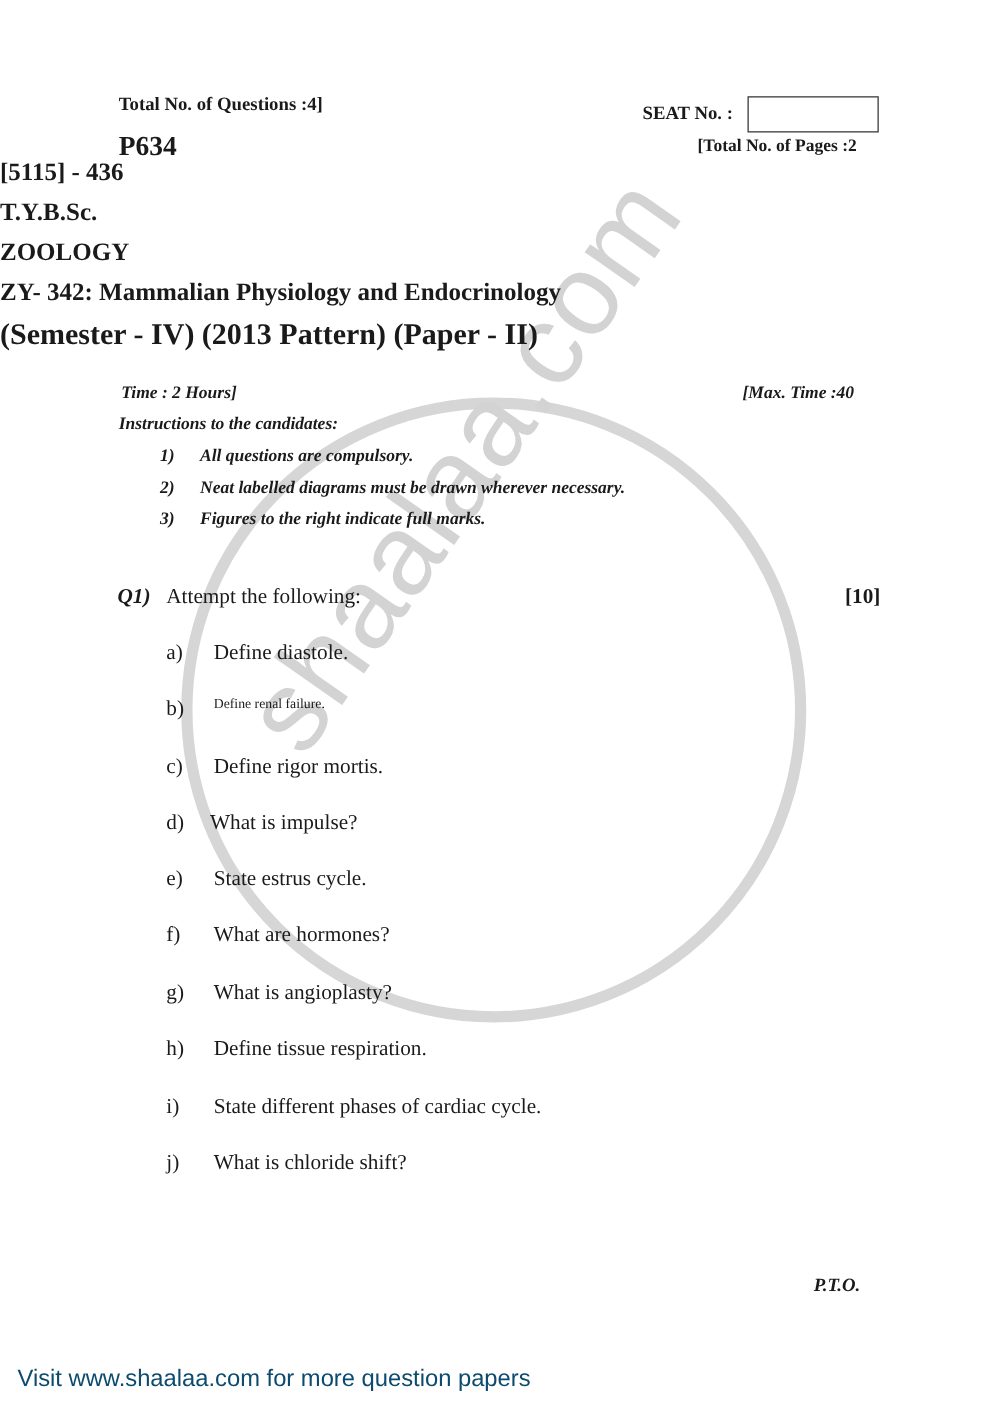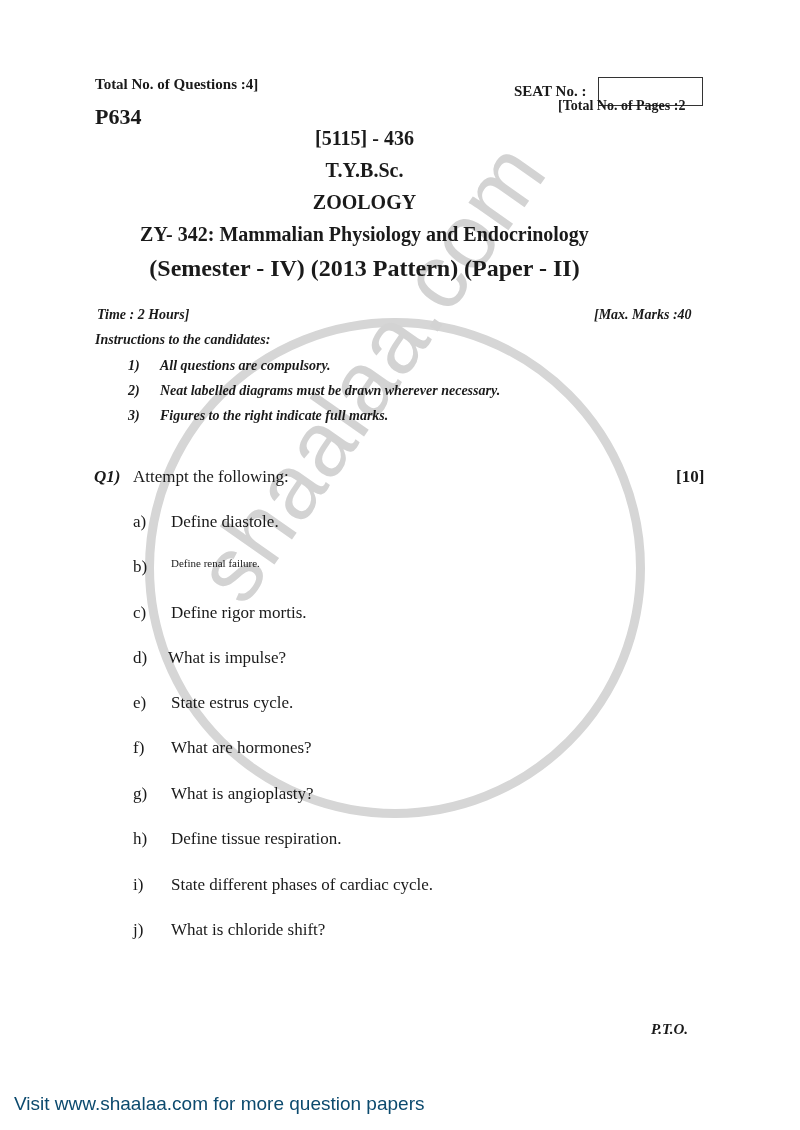--- a/index.html
+++ b/index.html
@@ -3,43 +3,43 @@
 <meta charset="utf-8">
 <style>
   html,body{margin:0;padding:0;background:#ffffff;}
   body{width:800px;height:1130px;position:relative;overflow:hidden;font-family:"Liberation Serif","DejaVu Serif",serif;color:#1a1a1a;}
   .abs{position:absolute;white-space:nowrap;}
   .b{font-weight:bold;}
   .i{font-style:italic;}
   .watermark-circle{position:absolute;left:145px;top:318px;width:500px;height:500px;border:9px solid #d6d6d6;border-radius:50%;box-sizing:border-box;}
   .watermark-text{position:absolute;left:175px;top:560px;font-family:"Liberation Sans","DejaVu Sans",sans-serif;font-size:92px;color:#d3d3d3;transform:rotate(-55deg);transform-origin:left top;letter-spacing:1px;}
   .seat-box{position:absolute;left:598px;top:77px;width:105px;height:29px;border:1.5px solid #333;box-sizing:border-box;}
-  .center{position:absolute;left:0;width:729px;text-align:center;font-weight:bold;}
+  .center{position:absolute;left:0;width:729px;text-align:left;font-weight:bold;}
   .footer{font-family:"Liberation Sans","DejaVu Sans",sans-serif;font-size:19px;color:#0c4a6e;}
 </style>
 </head>
 <body>
 
 <div class="watermark-circle"></div>
 <div class="watermark-text">shaalaa.com</div>
 
 <div class="abs b" style="left:95px;top:76px;font-size:15px;">Total No. of Questions :4]</div>
 <div class="abs b" style="left:95px;top:104px;font-size:22px;">P634</div>
 <div class="abs b" style="left:514px;top:83px;font-size:15px;">SEAT No. :</div>
 <div class="seat-box"></div>
-<div class="abs b" style="left:558px;top:98px;font-size:14px;">[Total No. of Pages :2</div>
+<div class="abs b" style="left:558px;top:110px;font-size:14px;">[Total No. of Pages :2</div>
 
 <div class="center" style="top:127px;font-size:20px;">[5115] - 436</div>
 <div class="center" style="top:159px;font-size:20px;">T.Y.B.Sc.</div>
 <div class="center" style="top:191px;font-size:20px;">ZOOLOGY</div>
 <div class="center" style="top:223px;font-size:20px;">ZY- 342: Mammalian Physiology and Endocrinology</div>
 <div class="center" style="top:255px;font-size:24px;">(Semester - IV) (2013 Pattern) (Paper - II)</div>
 
 <div class="abs b i" style="left:97px;top:307px;font-size:14px;">Time : 2 Hours]</div>
-<div class="abs b i" style="left:594px;top:307px;font-size:14px;">[Max. Marks :40</div>
+<div class="abs b i" style="left:594px;top:307px;font-size:14px;">[Max. Time :40</div>
 
 <div class="abs b i" style="left:95px;top:332px;font-size:14px;">Instructions to the candidates:</div>
 <div>
   <div class="abs b i" style="left:128px;top:358px;font-size:14px;">1)</div>
   <div class="abs b i" style="left:160px;top:358px;font-size:14px;text-align:right;">All questions are compulsory.</div>
   <div class="abs b i" style="left:128px;top:383px;font-size:14px;">2)</div>
   <div class="abs b i" style="left:160px;top:383px;font-size:14px;">Neat labelled diagrams must be drawn wherever necessary.</div>
   <div class="abs b i" style="left:128px;top:408px;font-size:14px;">3)</div>
   <div class="abs b i" style="left:160px;top:408px;font-size:14px;">Figures to the right indicate full marks.</div>
 </div>

